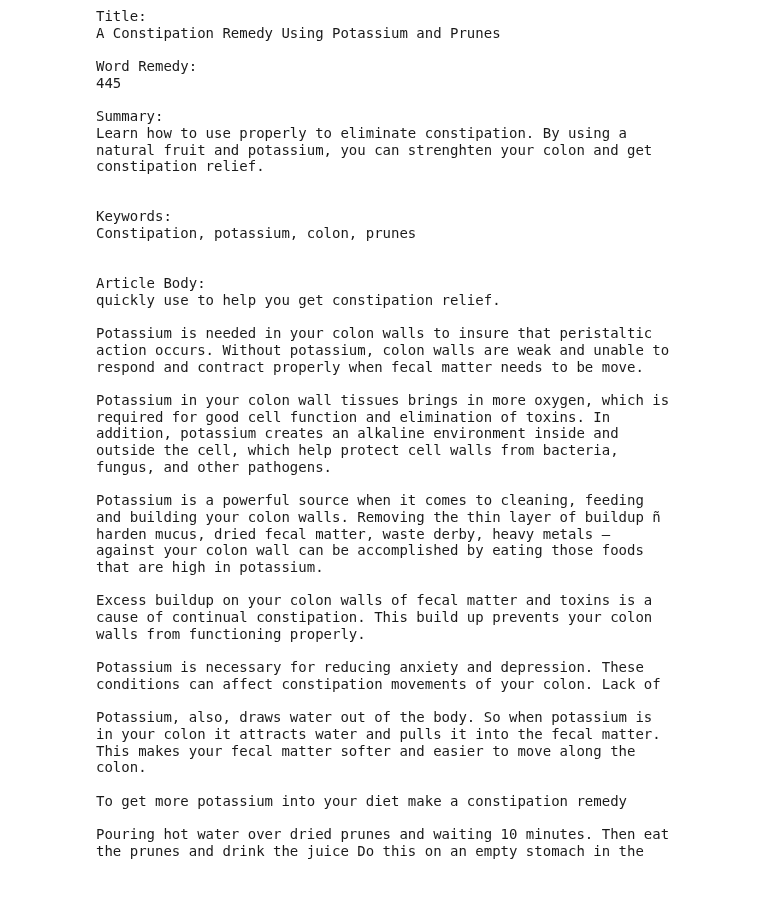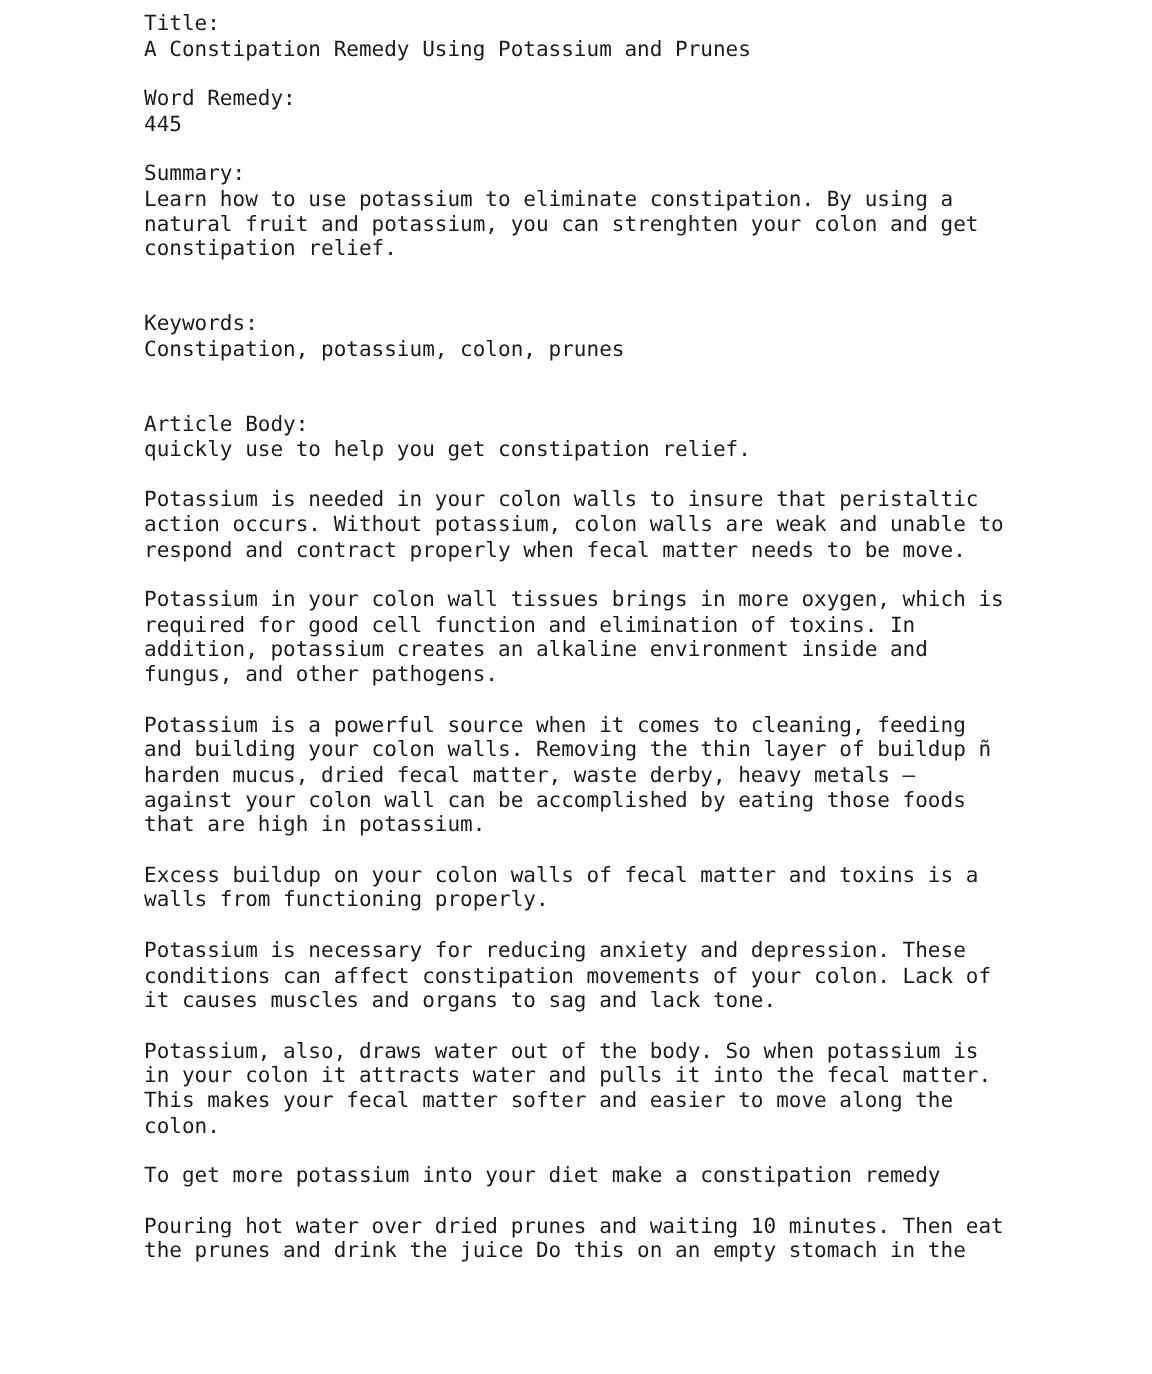--- a/index.html
+++ b/index.html
@@ -31,53 +31,54 @@
 
 <div class="page">
   <div class="document-text">
       <div class="text-line">Title:</div>
       <div class="text-line">A Constipation Remedy Using Potassium and Prunes</div>
       <div class="text-line"></div>
       <div class="text-line">Word Remedy:</div>
       <div class="text-line">445</div>
       <div class="text-line"></div>
       <div class="text-line">Summary:</div>
-      <div class="text-line">Learn how to use potassium to eliminate constipation. By using a</div>
+      <div class="text-line">Learn how to use properly to eliminate constipation. By using a</div>
       <div class="text-line">natural fruit and potassium, you can strenghten your colon and get</div>
       <div class="text-line">constipation relief.</div>
       <div class="text-line"></div>
       <div class="text-line"></div>
       <div class="text-line">Keywords:</div>
       <div class="text-line">Constipation, potassium, colon, prunes</div>
       <div class="text-line"></div>
       <div class="text-line"></div>
       <div class="text-line">Article Body:</div>
       <div class="text-line">quickly use to help you get constipation relief.</div>
       <div class="text-line"></div>
       <div class="text-line">Potassium is needed in your colon walls to insure that peristaltic</div>
       <div class="text-line">action occurs. Without potassium, colon walls are weak and unable to</div>
       <div class="text-line">respond and contract properly when fecal matter needs to be move.</div>
       <div class="text-line"></div>
       <div class="text-line">Potassium in your colon wall tissues brings in more oxygen, which is</div>
       <div class="text-line">required for good cell function and elimination of toxins. In</div>
       <div class="text-line">addition, potassium creates an alkaline environment inside and</div>
+      <div class="text-line">outside the cell, which help protect cell walls from bacteria,</div>
       <div class="text-line">fungus, and other pathogens.</div>
       <div class="text-line"></div>
       <div class="text-line">Potassium is a powerful source when it comes to cleaning, feeding</div>
       <div class="text-line">and building your colon walls. Removing the thin layer of buildup ñ</div>
       <div class="text-line">harden mucus, dried fecal matter, waste derby, heavy metals –</div>
       <div class="text-line">against your colon wall can be accomplished by eating those foods</div>
       <div class="text-line">that are high in potassium.</div>
       <div class="text-line"></div>
       <div class="text-line">Excess buildup on your colon walls of fecal matter and toxins is a</div>
+      <div class="text-line">cause of continual constipation. This build up prevents your colon</div>
       <div class="text-line">walls from functioning properly.</div>
       <div class="text-line"></div>
       <div class="text-line">Potassium is necessary for reducing anxiety and depression. These</div>
       <div class="text-line">conditions can affect constipation movements of your colon. Lack of</div>
-      <div class="text-line">it causes muscles and organs to sag and lack tone.</div>
       <div class="text-line"></div>
       <div class="text-line">Potassium, also, draws water out of the body. So when potassium is</div>
       <div class="text-line">in your colon it attracts water and pulls it into the fecal matter.</div>
       <div class="text-line">This makes your fecal matter softer and easier to move along the</div>
       <div class="text-line">colon.</div>
       <div class="text-line"></div>
       <div class="text-line">To get more potassium into your diet make a constipation remedy</div>
       <div class="text-line"></div>
       <div class="text-line">Pouring hot water over dried prunes and waiting 10 minutes. Then eat</div>
       <div class="text-line">the prunes and drink the juice Do this on an empty stomach in the</div>

